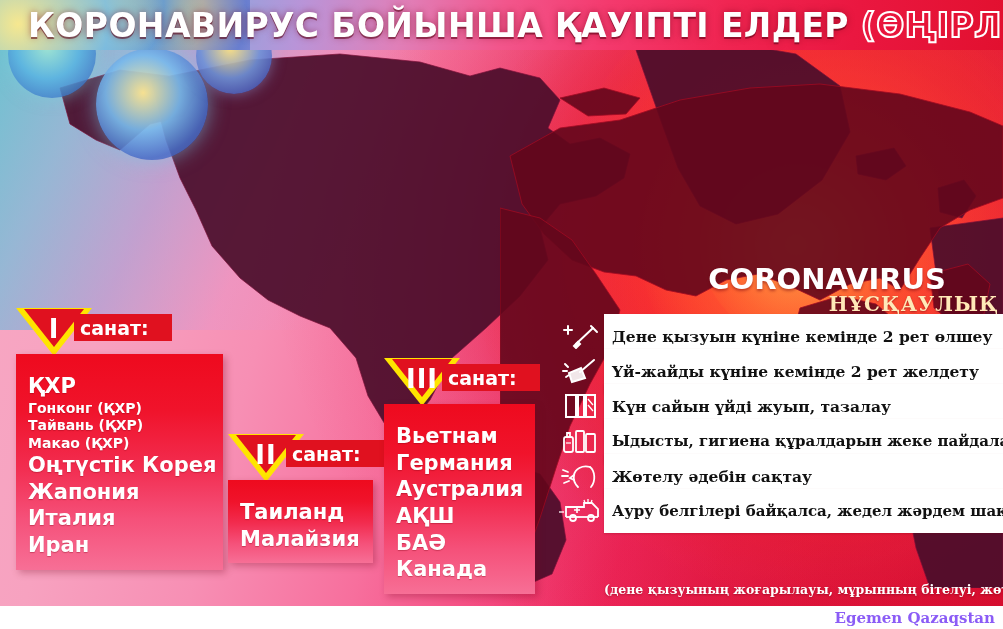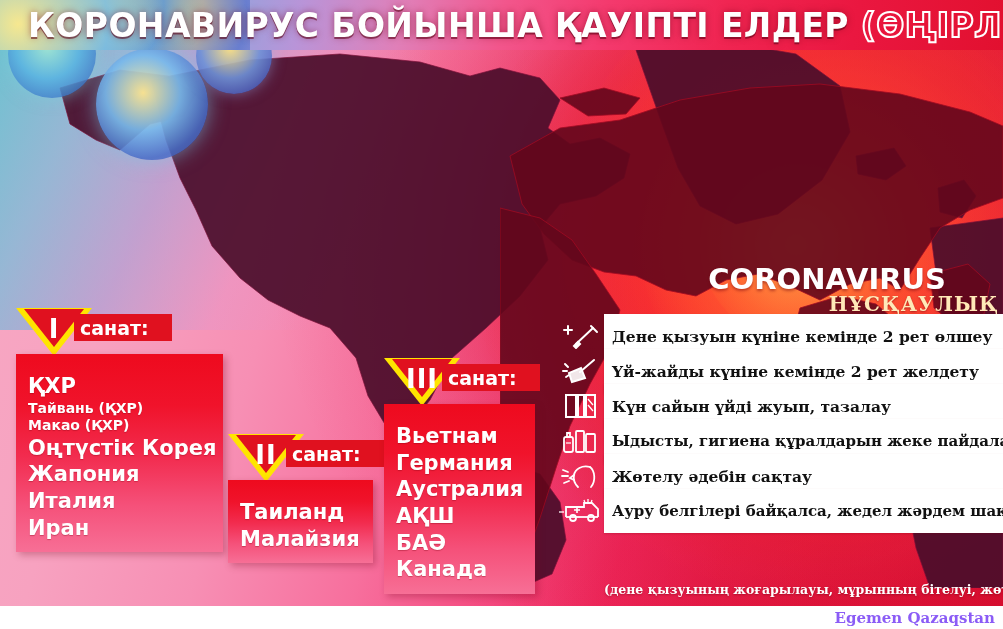--- a/index.html
+++ b/index.html
@@ -241,20 +241,21 @@
       <div class="badge">
         <div class="tri"></div>
         <div class="tri-in"></div>
         <div class="roman">I</div>
         <div class="catlabelbox">
           <div class="catlabel">санат:</div>
         </div>
       </div>
       <div class="catbox">
         <div class="big">ҚХР</div>
+        <div class="small">Гонконг (ҚХР)</div>
         <div class="small">Тайвань (ҚХР)</div>
         <div class="small">Макао (ҚХР)</div>
         <div class="big">Оңтүстік Корея</div>
         <div class="big">Жапония</div>
         <div class="big">Италия</div>
         <div class="big">Иран</div>
       </div>
     </div>
 
     <div class="cat" id="cat2">

